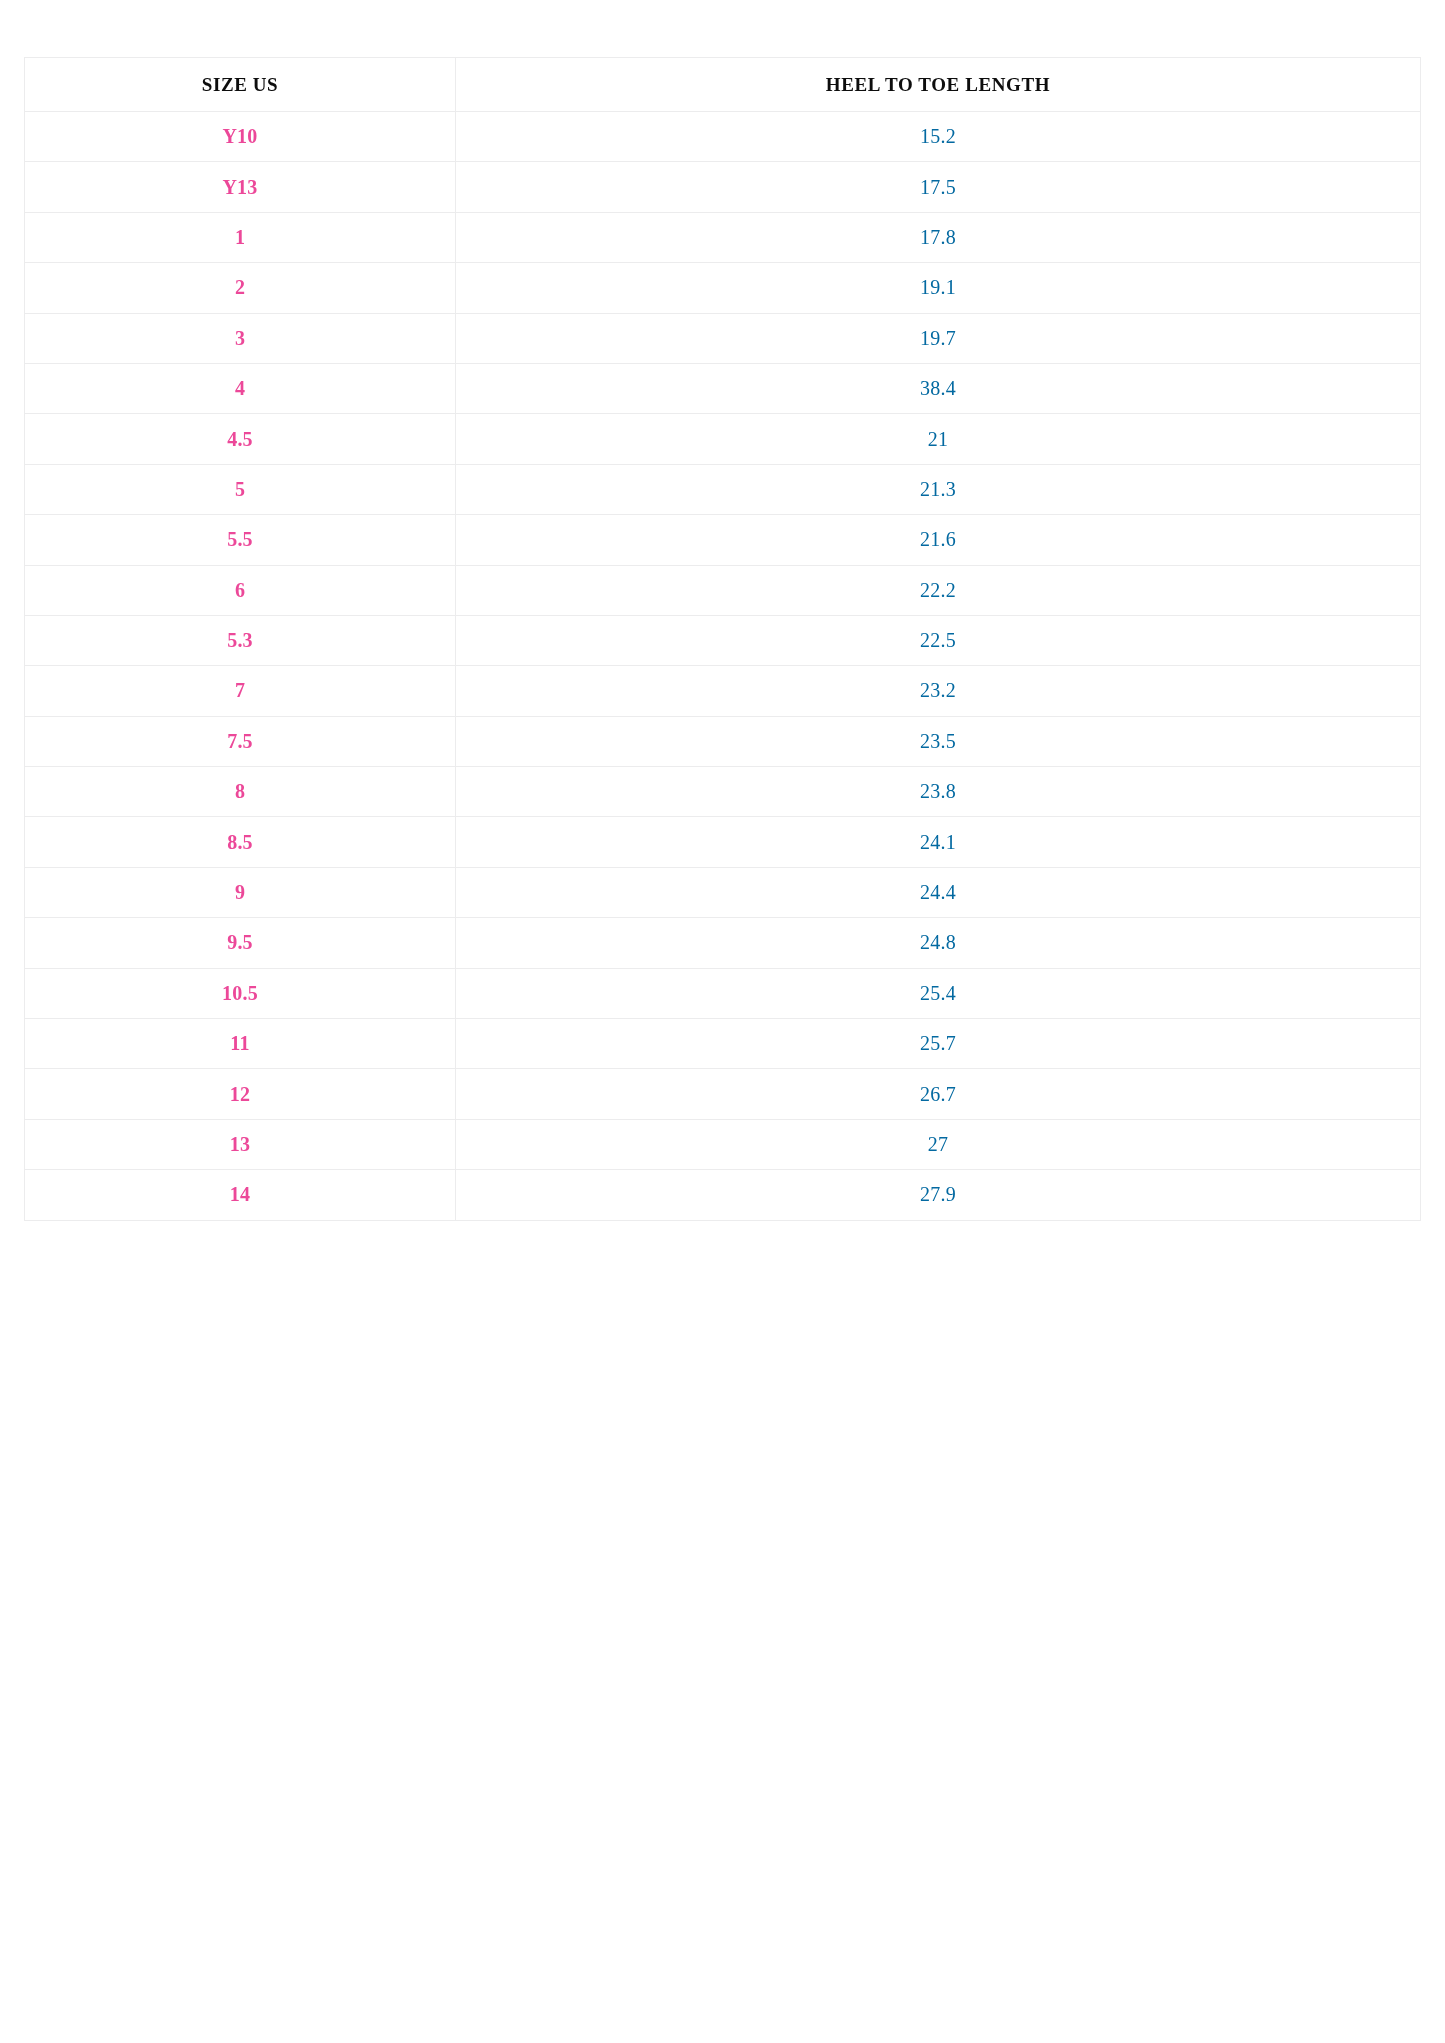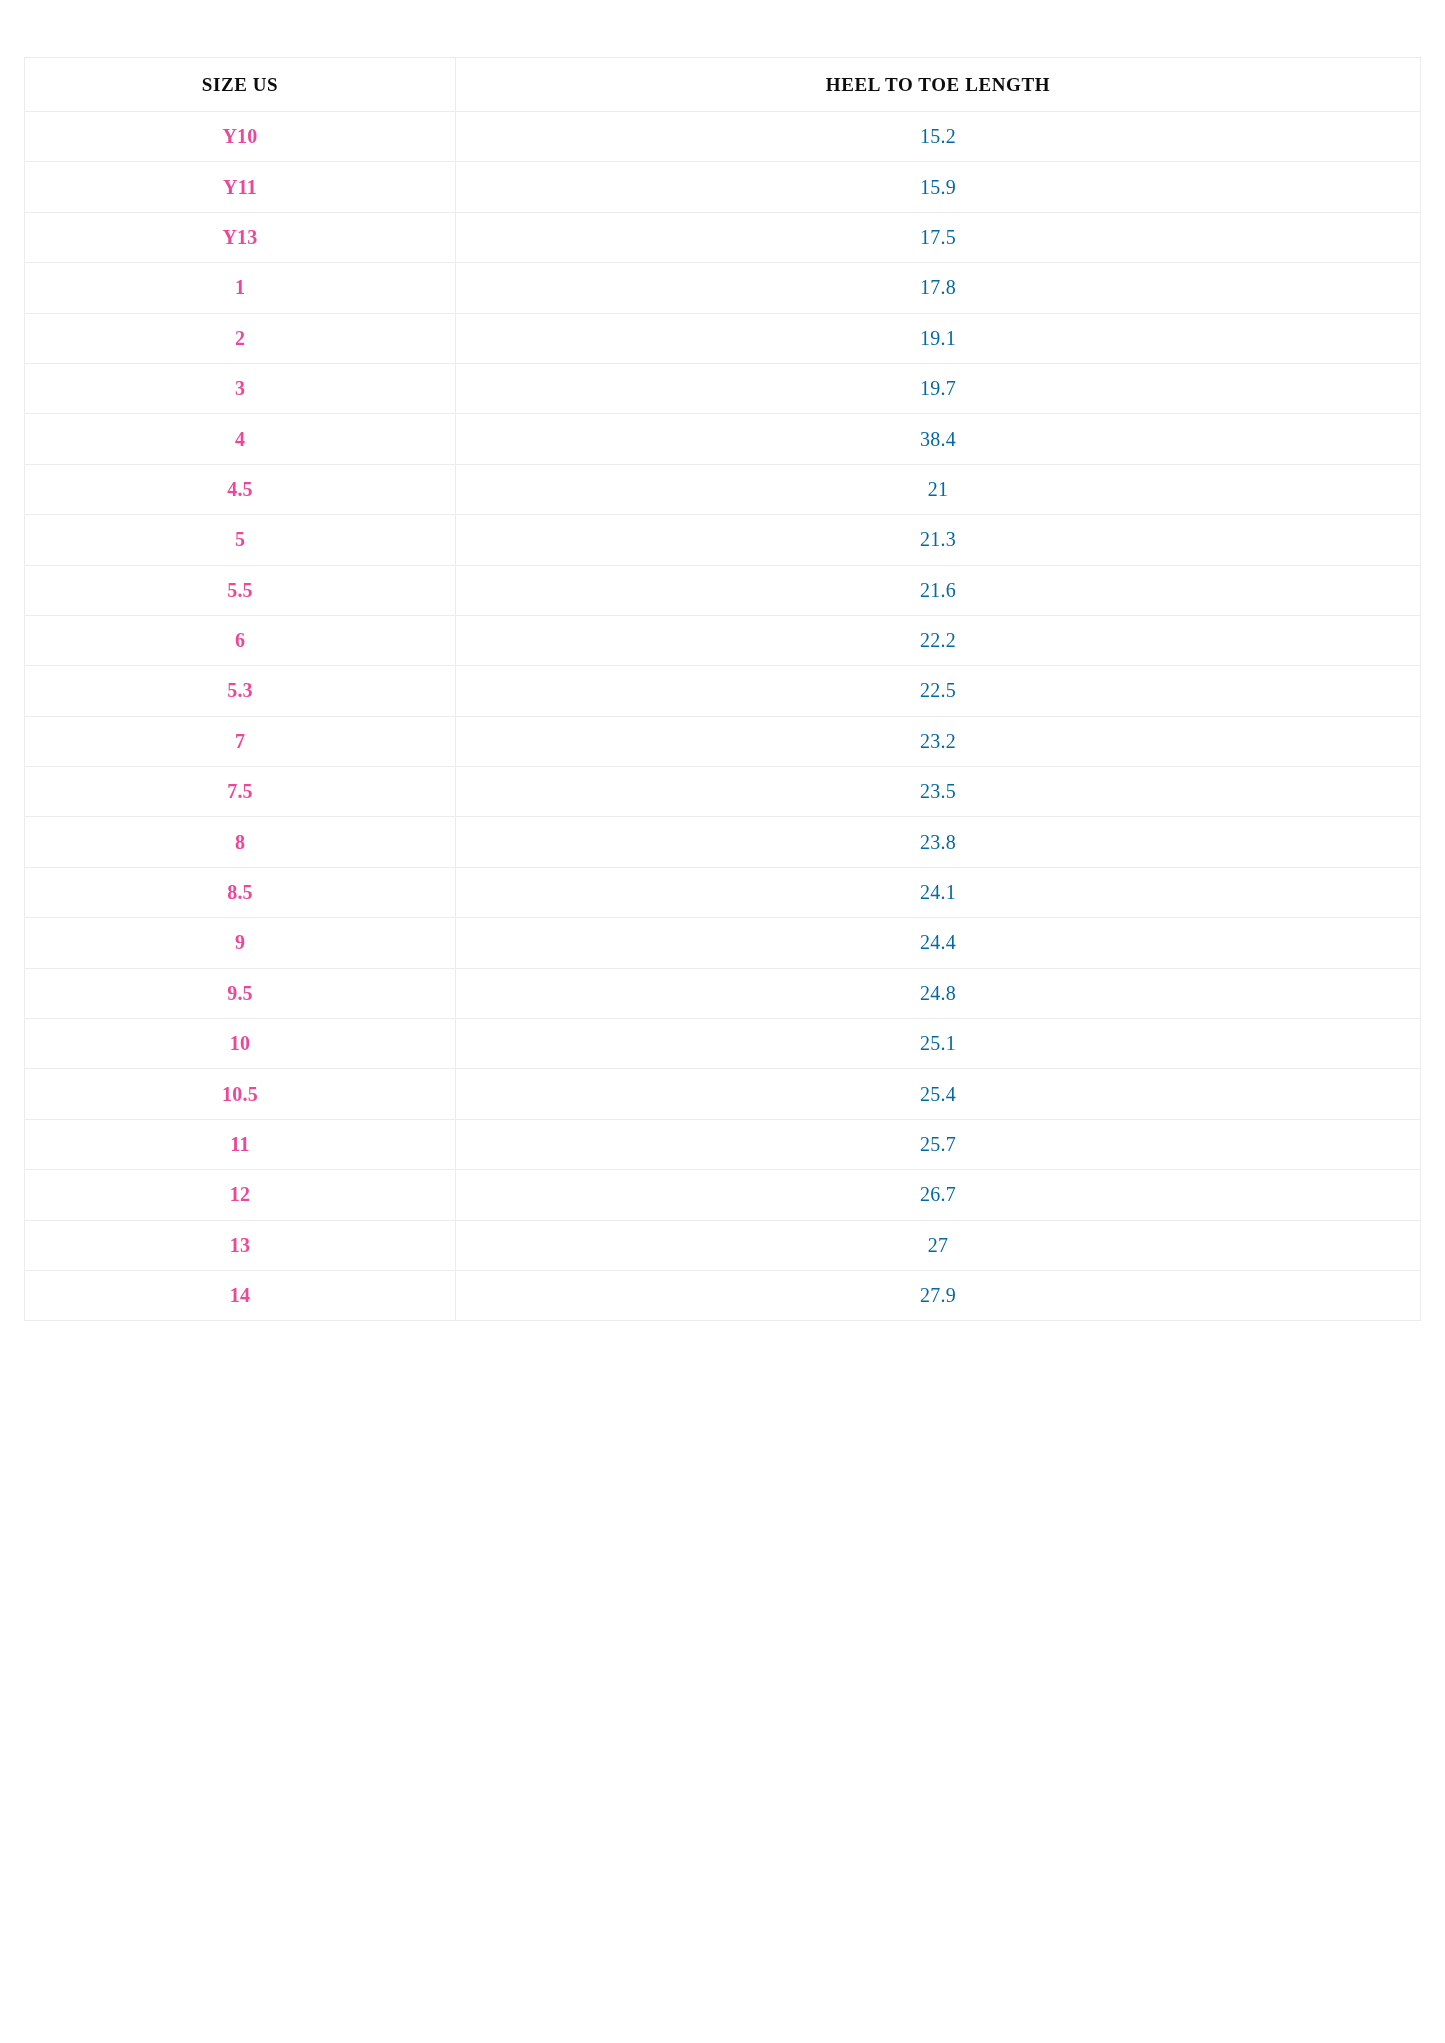--- a/index.html
+++ b/index.html
@@ -92,24 +92,20 @@
           <th>SIZE US</th>
           <th>HEEL TO TOE LENGTH</th>
         </tr>
       </thead>
       <tbody id="table-body">
           <tr>
             <td class="size-cell">Y10</td>
             <td class="length-cell">15.2</td>
           </tr>
           <tr>
-            <td class="size-cell">Y11</td>
-            <td class="length-cell">15.9</td>
-          </tr>
-          <tr>
             <td class="size-cell">Y13</td>
             <td class="length-cell">17.5</td>
           </tr>
           <tr>
             <td class="size-cell">1</td>
             <td class="length-cell">17.8</td>
           </tr>
           <tr>
             <td class="size-cell">2</td>
             <td class="length-cell">19.1</td>
@@ -160,24 +156,20 @@
           </tr>
           <tr>
             <td class="size-cell">9</td>
             <td class="length-cell">24.4</td>
           </tr>
           <tr>
             <td class="size-cell">9.5</td>
             <td class="length-cell">24.8</td>
           </tr>
           <tr>
-            <td class="size-cell">10</td>
-            <td class="length-cell">25.1</td>
-          </tr>
-          <tr>
             <td class="size-cell">10.5</td>
             <td class="length-cell">25.4</td>
           </tr>
           <tr>
             <td class="size-cell">11</td>
             <td class="length-cell">25.7</td>
           </tr>
           <tr>
             <td class="size-cell">12</td>
             <td class="length-cell">26.7</td>

